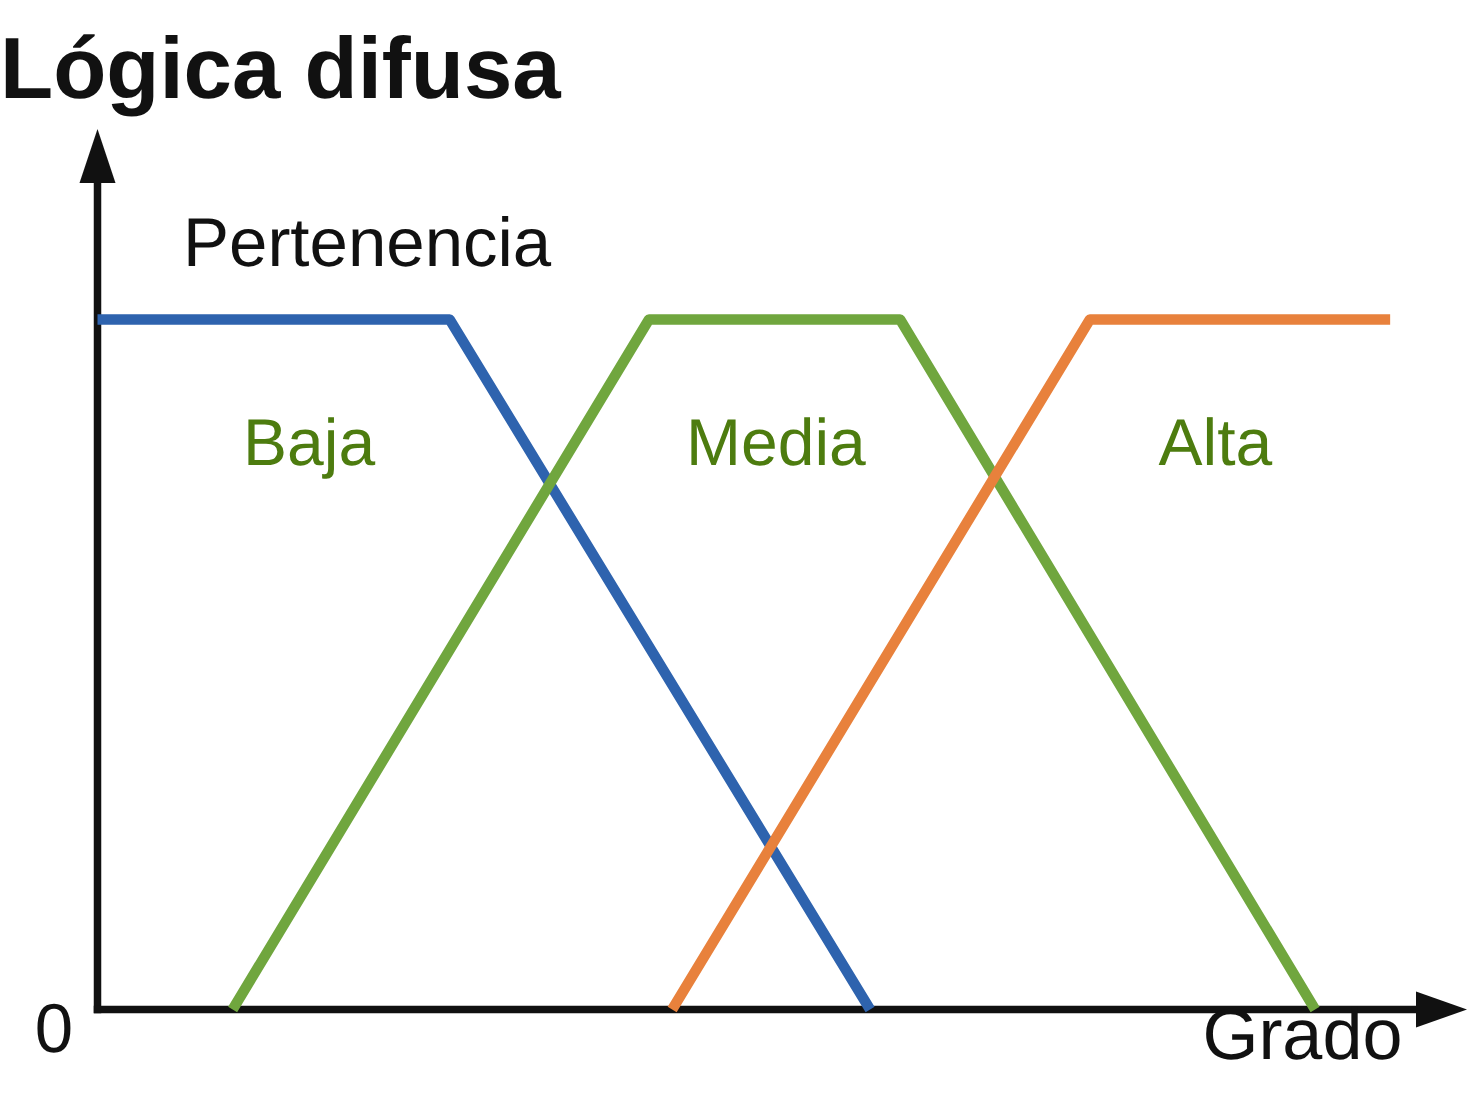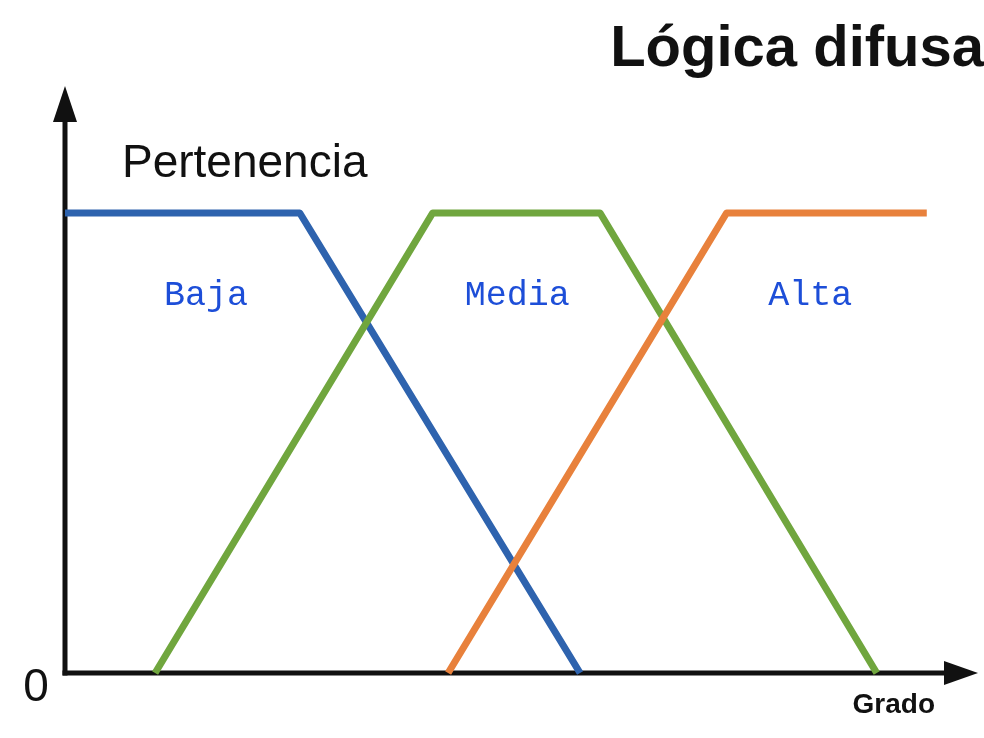--- a/index.html
+++ b/index.html
@@ -8,58 +8,57 @@
     width: 984px;
     height: 738px;
     background: #ffffff;
     font-family: "Liberation Sans", sans-serif;
     color: #111111;
     overflow: hidden;
   }
   .title {
     position: absolute;
     left: 0; right: 0; top: 12px;
-    text-align: right;
+    text-align: left;
     font-size: 58px;
     font-weight: 700;
     letter-spacing: 0px;
     color: #111111;
   }
   .ylabel {
     position: absolute;
     left: 77px;
     top: 134px;
     font-size: 46px;
     font-weight: 400;
     margin-left: 45px;
   }
   .xlabel {
     position: absolute;
     right: 49px;
-    top: 688px;
-    font-size: 28px;
-    font-weight: 700;
+    top: 663px;
+    font-size: 48px;
+    font-weight: 400;
   }
   .origin {
     position: absolute;
     left: 14px;
     top: 658px;
     width: 44px;
     text-align: center;
     font-size: 46px;
     font-weight: 400;
   }
   .curve-label {
     position: absolute;
     transform: translate(-50%, -50%);
-    font-size: 35px;
+    font-size: 44px;
     font-weight: 400;
     white-space: nowrap;
-    color: #1d4ed8;
-    font-family: Liberation Mono, monospace;
+    color: #4d7c0f;
   }
   svg.chart { position: absolute; left: 0; top: 0; }
 </style>
 </head>
 <body>
 
 <div class="figure">
 
   <svg class="chart" width="984" height="738" viewBox="0 0 984 738">
 

